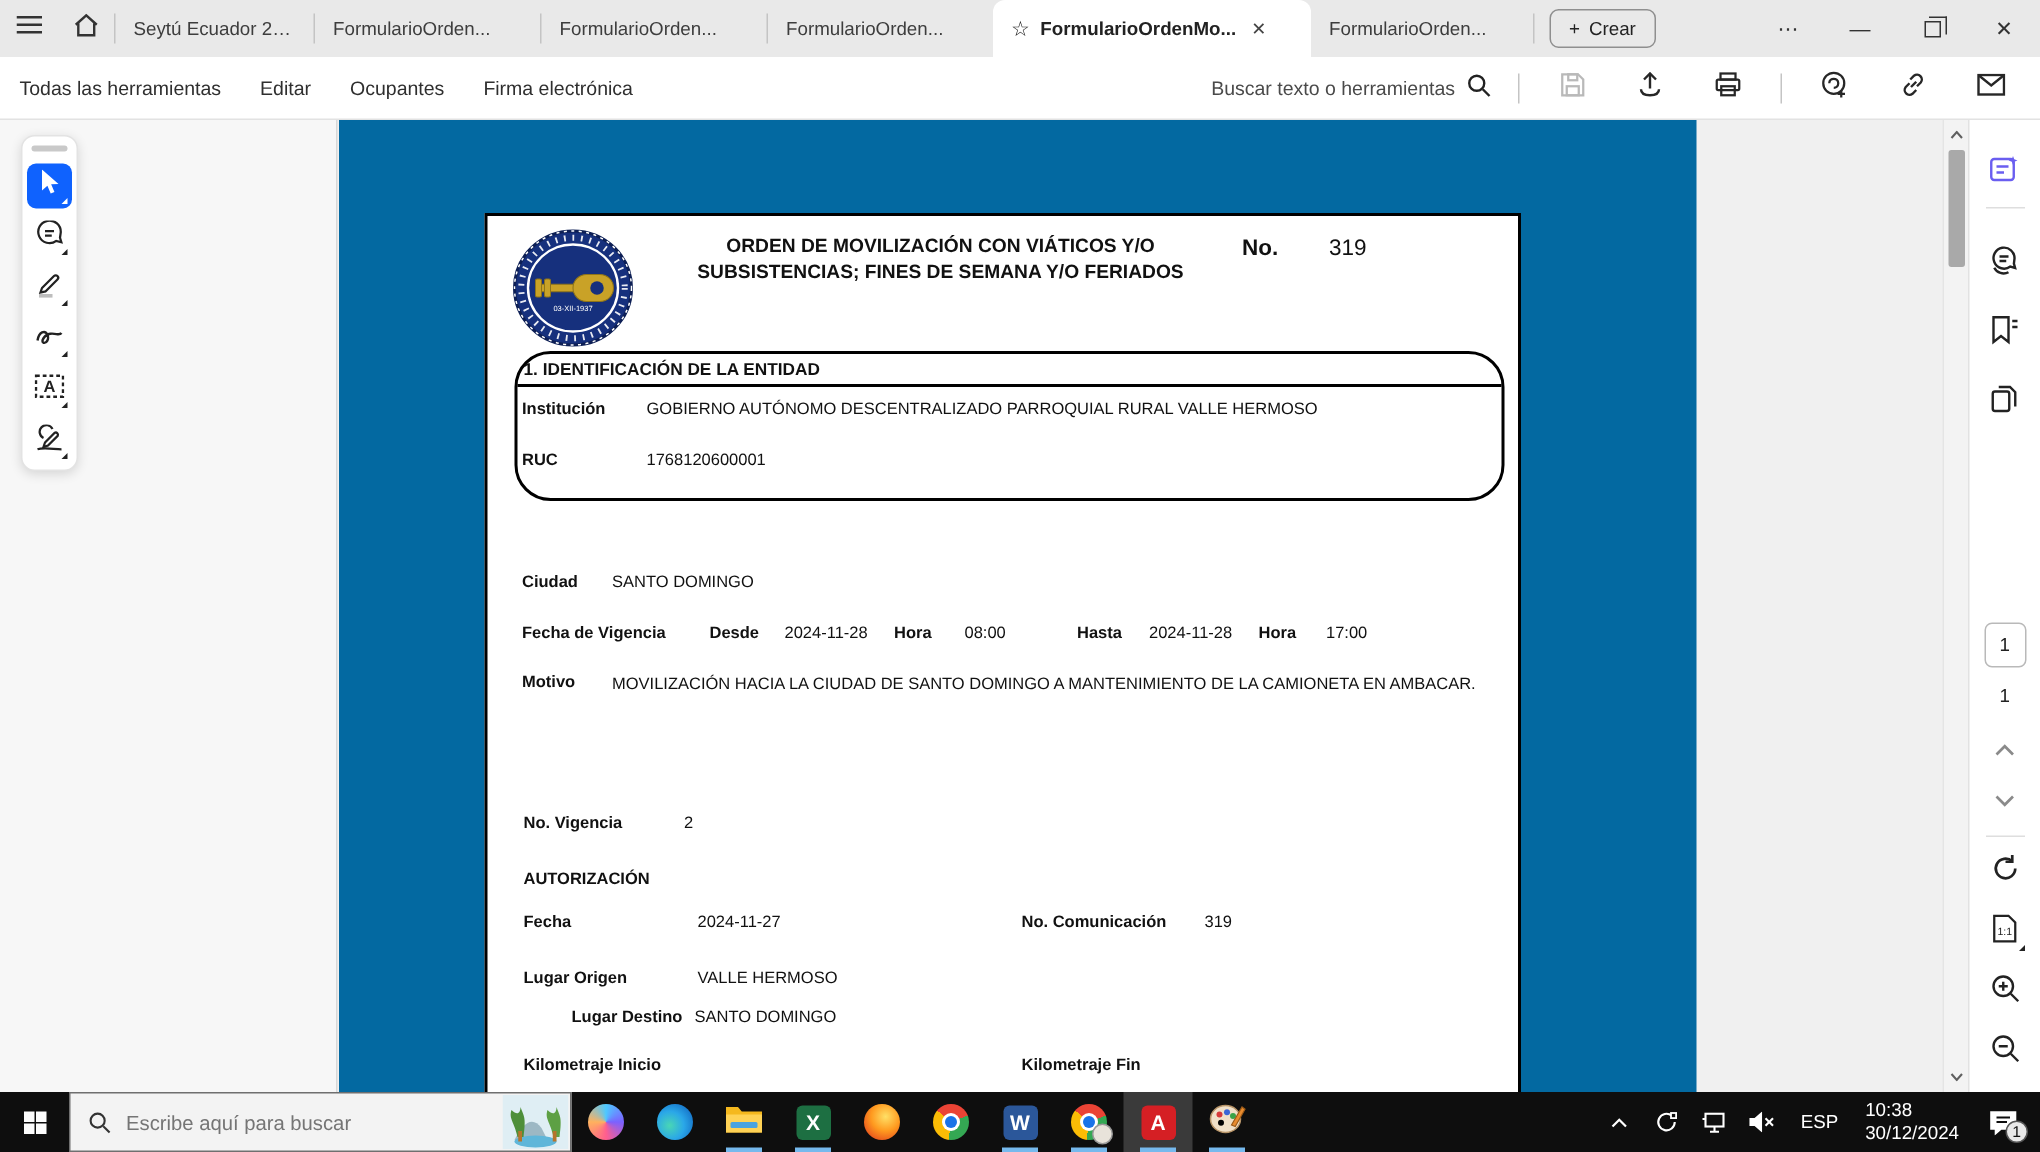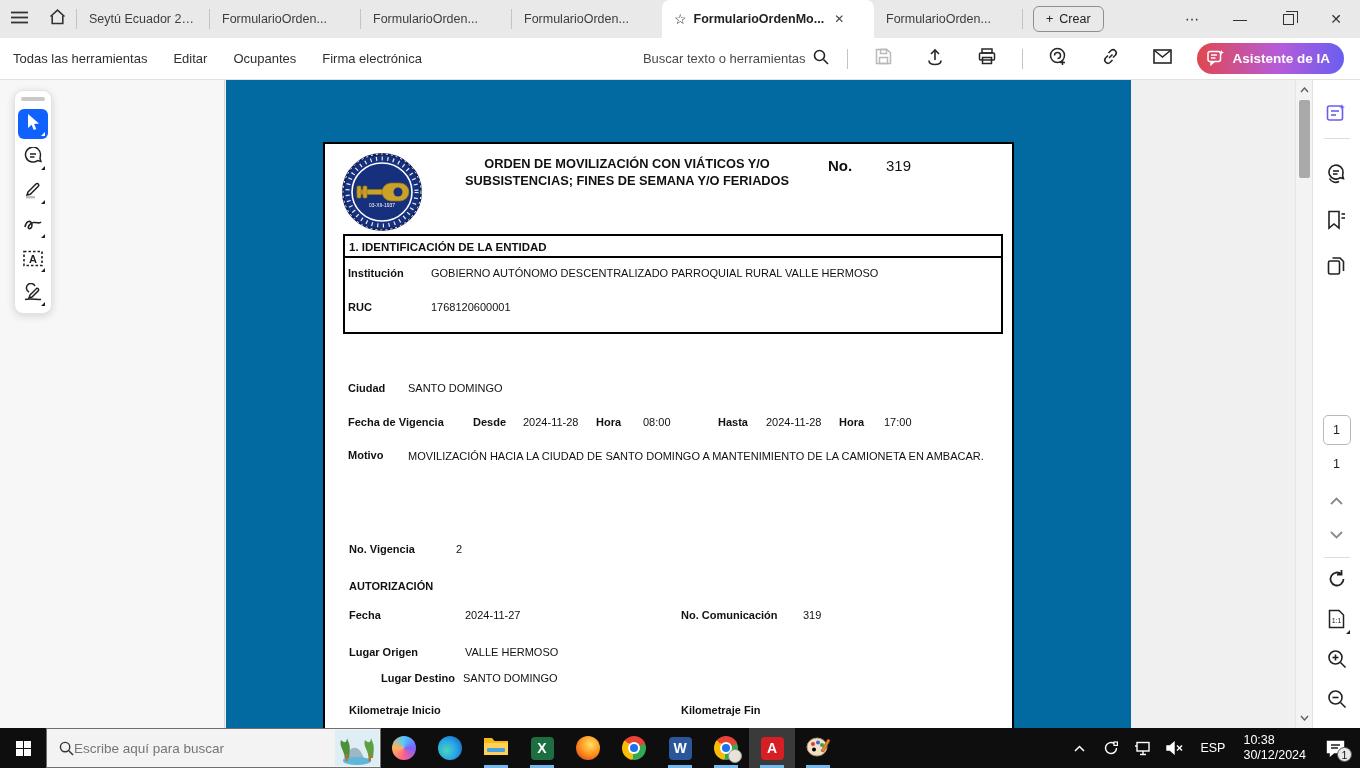--- a/index.html
+++ b/index.html
@@ -66,21 +66,21 @@
   .rp-btn { width:34px; height:34px; display:flex; align-items:center; justify-content:center; color:#222; cursor:pointer; border-radius:5px; }
   .rp-div { width:26px; height:1px; background:#dedede; margin:6px 0; }
   #pagebox { width:28px; height:30px; border:1px solid #b9b9b9; border-radius:5px; display:flex; align-items:center; justify-content:center; font-size:12.5px; color:#222; }
   #pagetotal { font-size:12.5px; color:#222; margin-top:12px; }
 
   
   #taskbar { position:absolute; left:0; top:728px; width:1360px; height:40px; background:#0e0e0e; display:flex; align-items:center; }
   .tk-start { width:46px; height:40px; display:flex; align-items:center; justify-content:center; cursor:pointer; }
   .win-logo { width:15px; height:15px; display:grid; grid-template-columns:7px 7px; grid-template-rows:7px 7px; gap:1px; }
   .win-logo i { background:#fdfdfd; }
-  #tk-search { width:335px; height:40px; background:#f3f3f3; border:1px solid #6f6f6f; display:flex; align-items:center; padding-left:12px; position:relative; }
+  #tk-search { width:335px; height:40px; background:#f3f3f3; border:1px solid #6f6f6f; display:flex; align-items:center; padding-left:12px; gap:10px; position:relative; }
   #tk-search input { border:none; outline:none; background:transparent; font-size:13.5px; color:#444; width:210px; font-family:"Liberation Sans",sans-serif; }
   #tk-search svg { color:#333; }
   .tk-app { width:46px; height:40px; display:flex; align-items:center; justify-content:center; position:relative; cursor:pointer; flex:none; }
   .tk-app.activeapp { background:#3a3a3a; }
   .tk-app .under { position:absolute; bottom:0; left:11px; width:24px; height:3px; background:#76b9ed; }
   .appico { width:24px; height:24px; border-radius:50%; }
   .sq { border-radius:4px; display:flex; align-items:center; justify-content:center; color:#fff; font-weight:bold; font-size:14px; }
   #tray { margin-left:auto; display:flex; align-items:center; color:#fff; gap:2px; padding-right:6px; }
   .tray-ic { width:30px; height:40px; display:flex; align-items:center; justify-content:center; color:#fff; cursor:pointer; }
   #tk-lang { font-size:12.5px; padding:0 8px; cursor:pointer; }
@@ -222,32 +222,20 @@
         </span>
       </div>
       <div class="ticon">
         <span>
           <svg width="19" height="15" viewBox="0 0 19 15" fill="none" stroke="currentColor" stroke-width="1.6">
               <rect x="1" y="1" width="17" height="13"></rect>
               <path d="M1.5 1.5 L9.5 8 L17.5 1.5"></path>
             </svg>
         </span>
       </div>
-      <div class="ai-pill">
-        <span>
-          <svg width="18" height="17" viewBox="0 0 18 17" fill="none" stroke="#fff" stroke-width="1.5">
-              <rect x="1" y="2.5" width="12.5" height="10" rx="2"></rect>
-              <path d="M4 12.5 L4 15.5 L7.5 12.5" fill="#fff"></path>
-              <path d="M14.5 1 l.7 1.8 1.8 .7 -1.8 .7 -.7 1.8 -.7 -1.8 -1.8 -.7 1.8 -.7 Z" fill="#fff" stroke="none"></path>
-              <line x1="4" y1="6" x2="10" y2="6"></line>
-              <line x1="4" y1="9" x2="8.5" y2="9"></line>
-            </svg>
-        </span>
-        <span>Asistente de IA</span>
-      </div>
     </div>
   </div>
 
   <div id="viewer">
     <div id="leftstrip"></div>
 
     <div id="page">
       <div id="formbox">
 
         <div class="abs" style="left:16px; top:8px;">
@@ -263,21 +251,21 @@
               <path d="M50 31 l9 0 a9 9 0 1 1 0 18 l-9 0 a9 9 0 1 1 0 -18 Z" fill="#c9a227"></path>
               <circle cx="57" cy="40" r="4.5" fill="#16307d" stroke="none"></circle>
             </g>
             <text x="41" y="55" text-anchor="middle" font-size="5" fill="#ffffff" font-family="Liberation Sans, sans-serif">03-XII-1937</text>
           </svg>
         </div>
         <div id="doctitle" class="doc">ORDEN DE MOVILIZACIÓN CON VIÁTICOS Y/O SUBSISTENCIAS; FINES DE SEMANA Y/O FERIADOS</div>
         <div class="abs doc" style="left:503px; top:13px; font-size:15px; font-weight:bold;">No.</div>
         <div class="abs doc" style="left:561px; top:13px; font-size:15px;">319</div>
 
-        <div class="secbox" style="top:90px; height:100px;">
+        <div class="secbox" style="top:90px; height:100px;border-radius:24px;">
           <div class="sechdr doc">1. IDENTIFICACIÓN DE LA ENTIDAD</div>
         </div>
         <div class="abs doc doclbl" style="left:23px; top:123px;">Institución</div>
         <div class="abs doc" style="left:106px; top:123px;">GOBIERNO AUTÓNOMO DESCENTRALIZADO PARROQUIAL RURAL VALLE HERMOSO</div>
         <div class="abs doc doclbl" style="left:23px; top:157px;">RUC</div>
         <div class="abs doc" style="left:106px; top:157px;">1768120600001</div>
 
         <div class="abs doc doclbl" style="left:23px; top:238px;">Ciudad</div>
         <div class="abs doc" style="left:83px; top:238px;">SANTO DOMINGO</div>
 

